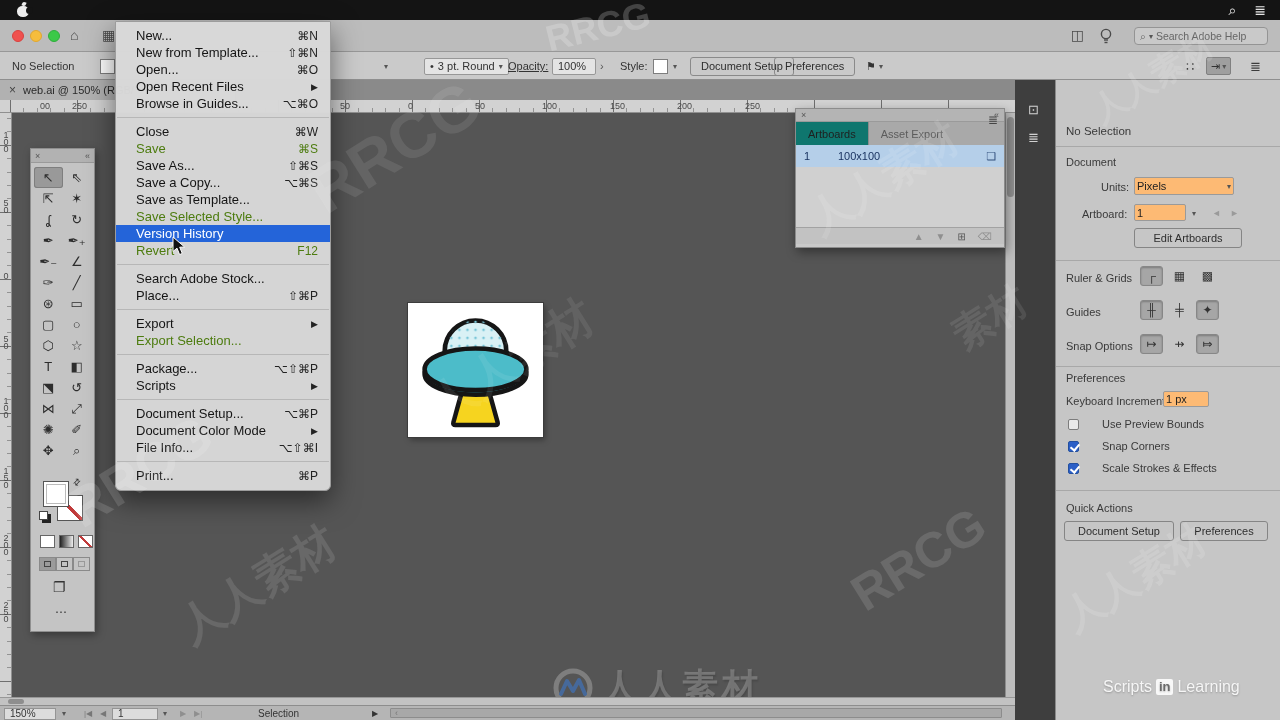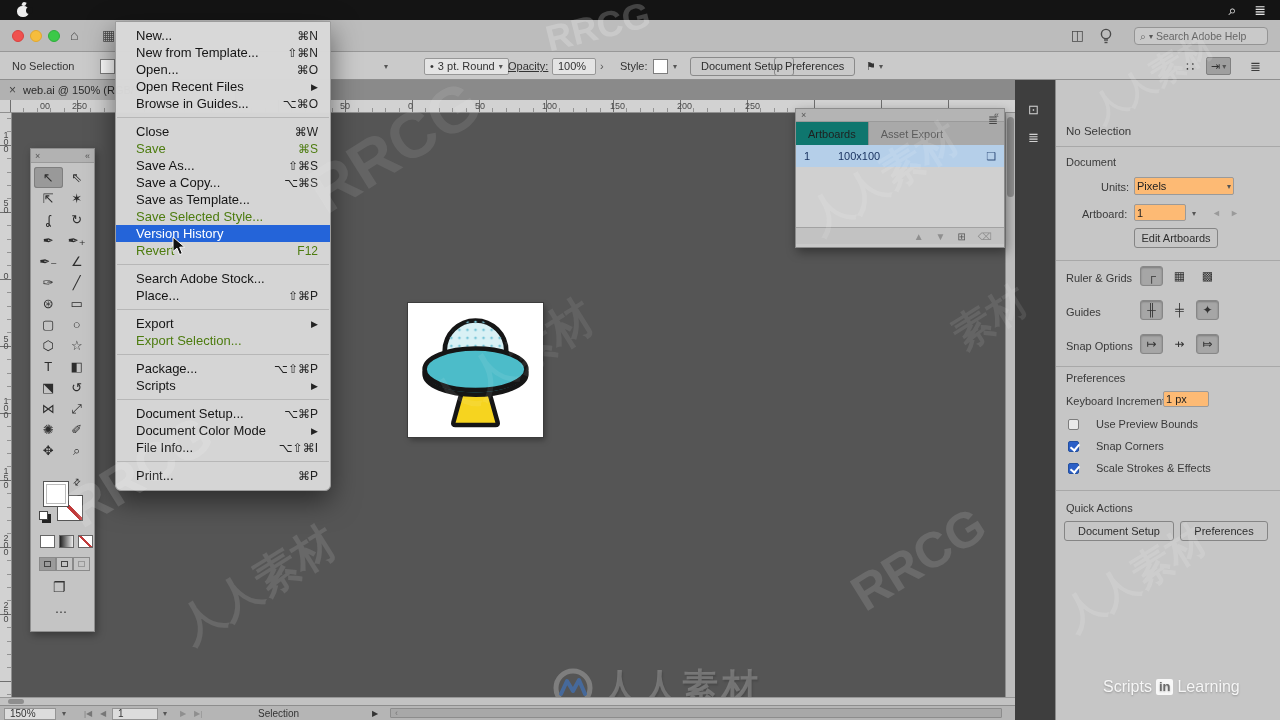--- a/index.html
+++ b/index.html
@@ -123,21 +123,21 @@
   #proptabs{height:26px;background:#9d9d9d;display:flex;align-items:stretch}
   .ptab{display:flex;align-items:center;padding:0 12px;font-size:11px;color:#4f4f4f}
   .ptab.active{background:#c6c6c6;color:#161616}
   .psec-label{position:absolute;left:10px}
   .psep{position:absolute;left:0;width:225px;height:1px;background:#a8a8a8}
   .pinput{position:absolute;background:#fdba74;border:1px solid #9a9a9a;border-radius:2px;display:flex;align-items:center;padding:0 2px;color:#222}
   .pbtn{position:absolute;border:1px solid #858585;border-radius:3px;background:transparent;display:flex;align-items:center;justify-content:center;color:#2e2e2e;font-size:11px}
   .icgroup{position:absolute;display:flex;gap:5px}
   .icbtn{width:23px;height:20px;border-radius:3px;display:flex;align-items:center;justify-content:center;font-size:12px;color:#333;border:1px solid transparent}
   .icbtn.active{background:#a6a6a6;border-color:#878787;box-shadow:inset 0 1px 2px rgba(0,0,0,.25)}
-  .cbrow{position:absolute;left:12px;display:flex;align-items:center;gap:17px}
+  .cbrow{position:absolute;left:12px;display:flex;align-items:center;gap:23px}
   .cb{width:11px;height:11px;border:1px solid #7c7c7c;border-radius:2px;background:#e9e9e9;position:relative}
   .cb.checked{background:#2b5fc7;border-color:#24509f}
   .cb.checked::after{content:"";position:absolute;left:3px;top:0px;width:4px;height:7px;border:solid #fff;border-width:0 2px 2px 0;transform:rotate(40deg)}
   .navarrow{color:#9a9a9a;font-size:9px}
 
   
   #statusbar{position:absolute;left:0;top:705px;width:1015px;height:15px;background:#b5b5b5;border-top:1px solid #8d8d8d;font-size:10px;color:#333}
   .sb{position:absolute;top:0;height:15px;display:flex;align-items:center}
   .sb-box{background:#dcdcdc;border:1px solid #949494;height:12px;display:flex;align-items:center;padding:0 5px}
   #sb-track{position:absolute;left:390px;top:2px;width:612px;height:10px;background:#a8a8a8;border:1px solid #8c8c8c;border-radius:1px;display:flex;align-items:center;padding:0 4px;color:#777;font-size:9px}
@@ -523,21 +523,21 @@
   </span>
 
   <span class="abs" style="left:26px;top:128px">Artboard:</span>
   <span class="pinput" style="left:78px;top:124px;width:52px;height:17px">
     <span>1</span>
   </span>
   <span class="abs chev" style="left:136px;top:129px">▾</span>
   <span class="abs navarrow" style="left:156px;top:128px">◄</span>
   <span class="abs navarrow" style="left:174px;top:128px">►</span>
 
-  <span class="pbtn" style="left:78px;top:148px;width:84px;height:20px">Edit Artboards</span>
+  <span class="pbtn" style="left:78px;top:148px;width:108px;height:20px">Edit Artboards</span>
   <div class="psep" style="top:180px"></div>
 
   <span class="psec-label" style="top:192px">Ruler &amp; Grids</span>
   <span class="icgroup" style="left:84px;top:186px">
 
   <span class="icbtn active">┌</span>
       <span class="icbtn">▦</span>
       <span class="icbtn">▩</span>
     </span>
   <span class="psec-label" style="top:226px">Guides</span>

